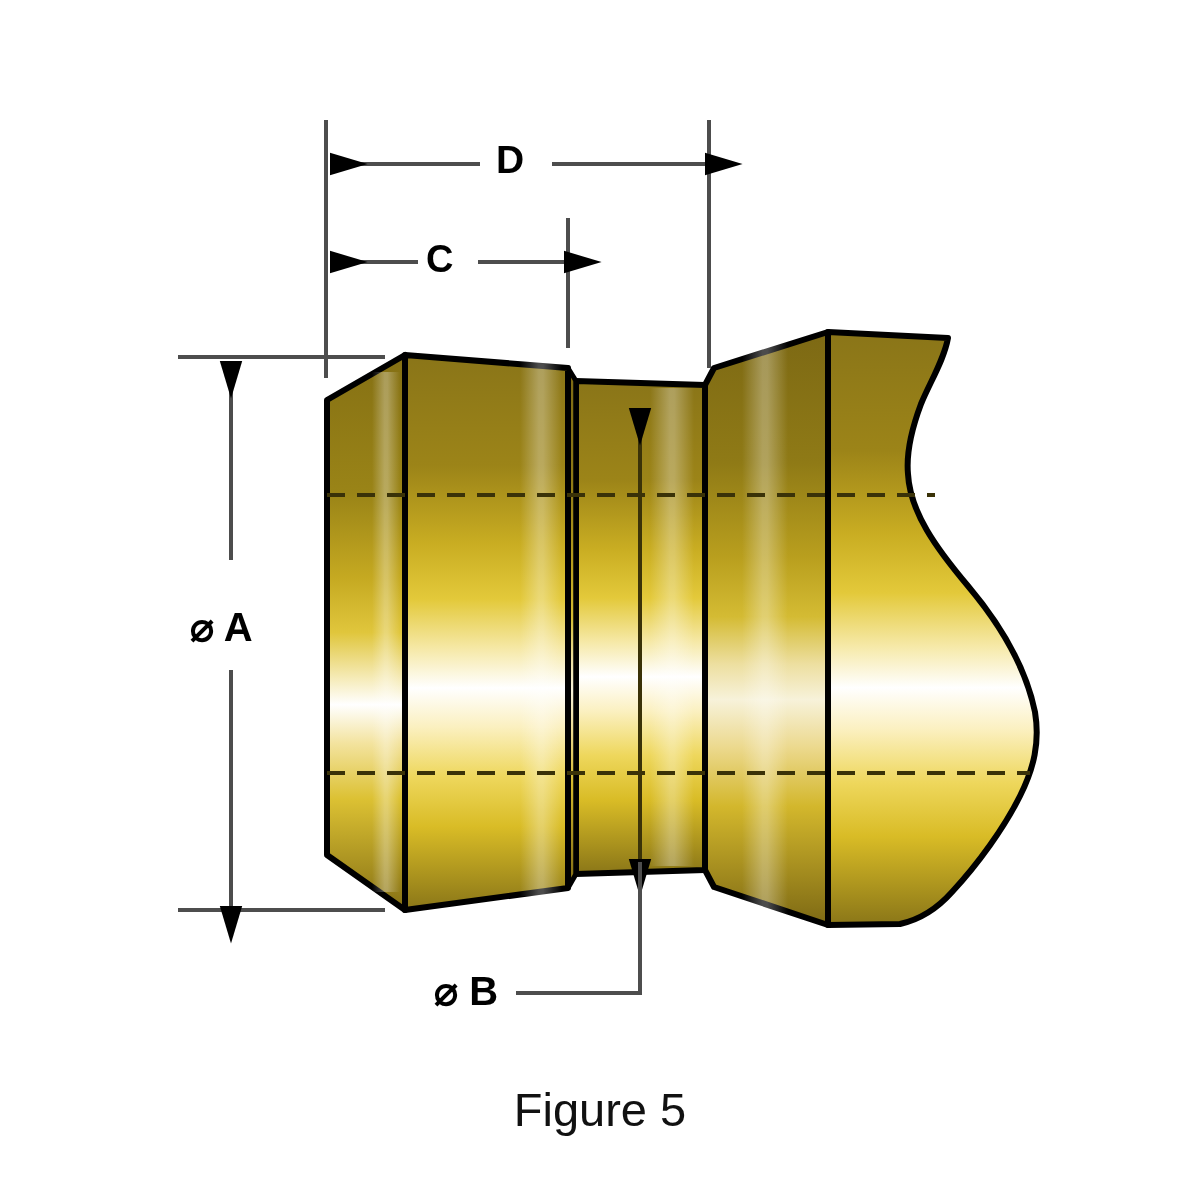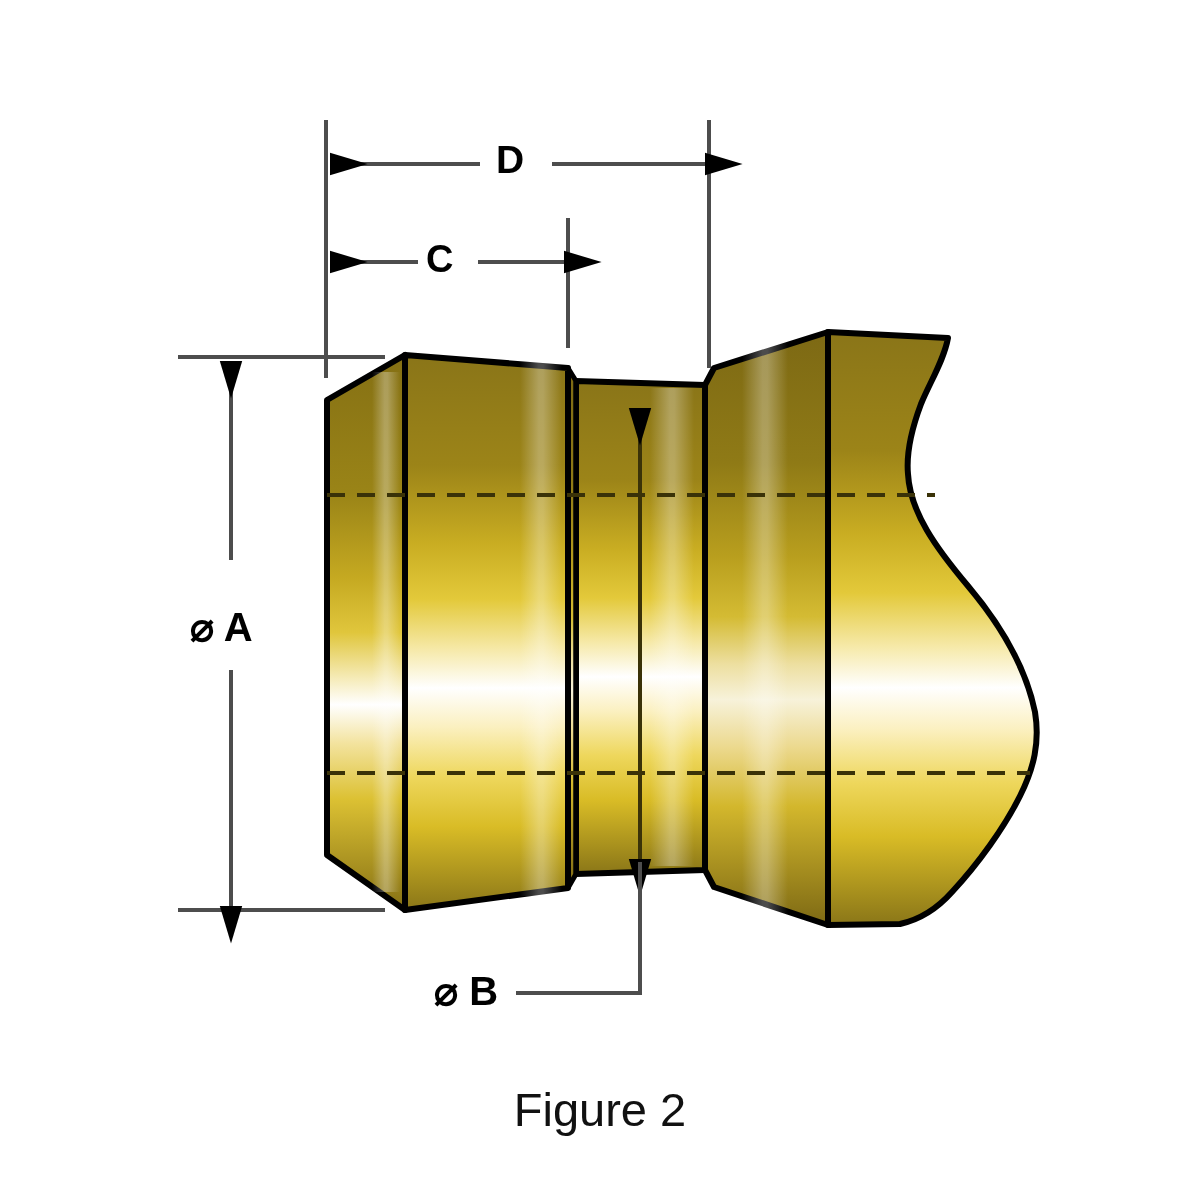--- a/index.html
+++ b/index.html
@@ -139,14 +139,14 @@
   </svg>
 
   <div class="lbl" id="lbl-d">D</div>
 
   <div class="lbl" id="lbl-c">C</div>
 
   <div class="lbl" id="lbl-a">⌀ A</div>
 
   <div class="lbl" id="lbl-b">⌀ B</div>
 
-  <div id="caption">Figure 2</div>
+  <div id="caption">Figure 5</div>
 </div>
 
 </body></html>

